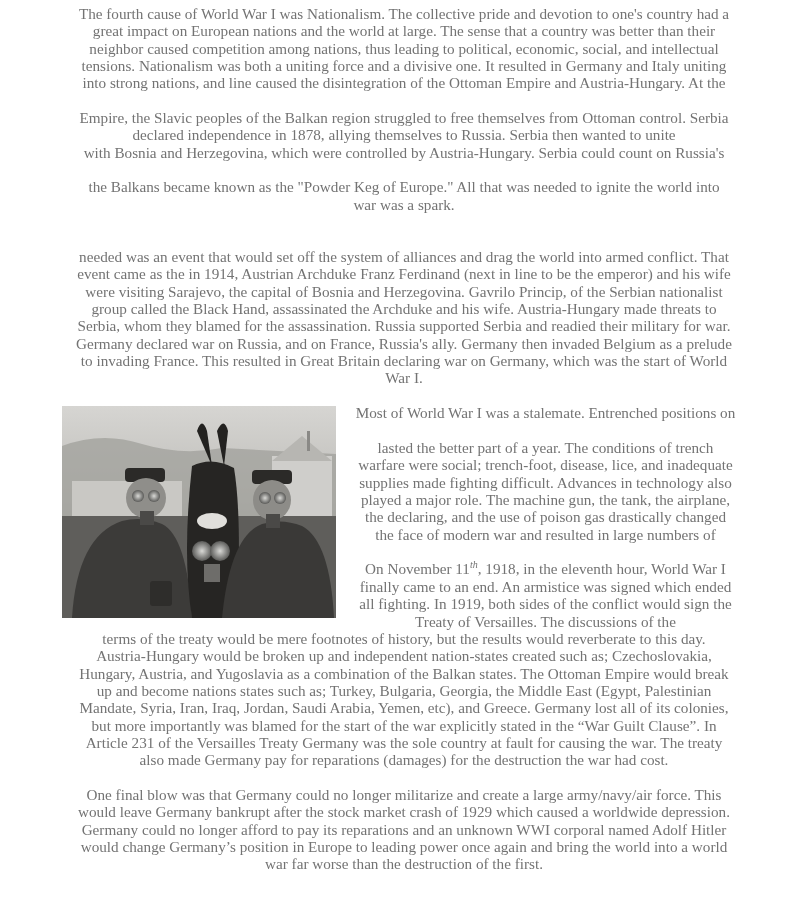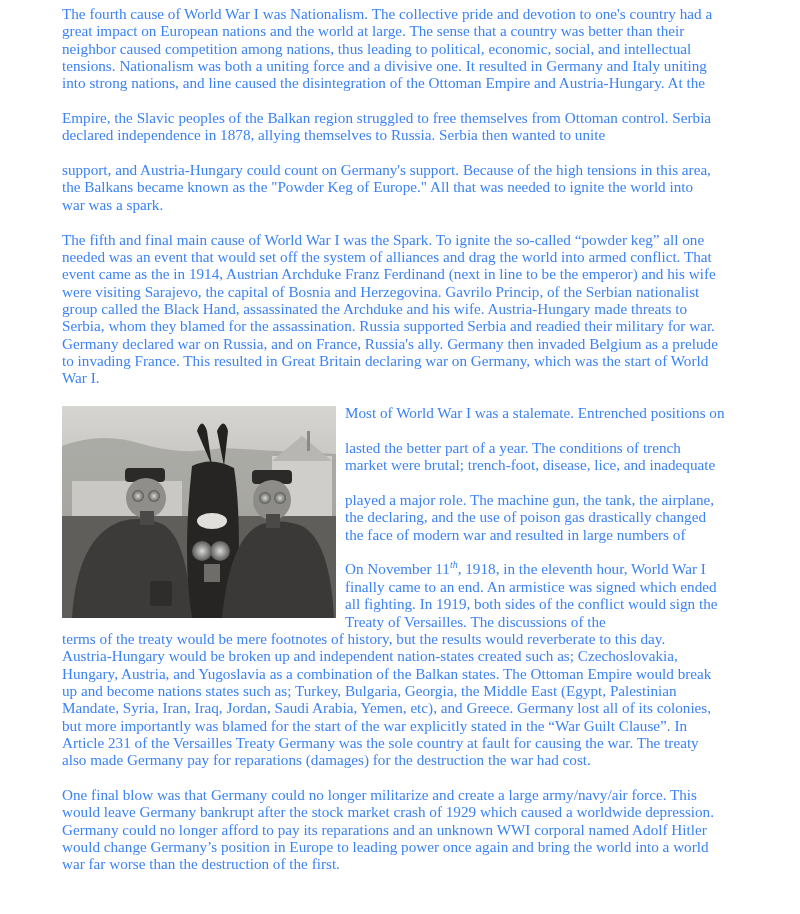--- a/index.html
+++ b/index.html
@@ -14,21 +14,22 @@
     position: relative;
   }
   .page {
     position: absolute;
     left: 62px;
     top: 5px;
     width: 684px;
     font-family: "Liberation Serif", "DejaVu Serif", serif;
     font-size: 15.2px;
     line-height: 17.35px;
-    color: #3b82f6;
+    color: #737373;
+    text-align: center;
   }
   .para {
     margin: 0 0 17.5px 0;
     padding: 0;
   }
   .photo-wrap {
     float: left;
     width: 274px;
     height: 212px;
     margin: 2px 9px 0 0;
@@ -56,28 +57,28 @@
 
   <p class="para">
     <span>The fourth cause of World War I was Nationalism.  The collective pride and devotion to one's country had a</span><br>
     <span>great impact on European nations and the world at large. The sense that a country was better than their</span><br>
     <span>neighbor caused competition among nations, thus leading to political, economic, social, and intellectual</span><br>
     <span>tensions. Nationalism was both a uniting force and a divisive one. It resulted in Germany and Italy uniting</span><br>
     <span>into strong nations, and line caused the disintegration of the Ottoman Empire and Austria-Hungary. At the</span><br>
     <br>
     <span>Empire, the Slavic peoples of the Balkan region struggled to free themselves from Ottoman control. Serbia</span><br>
     <span>declared independence in 1878, allying themselves to Russia. Serbia then wanted to unite</span><br>
+    <span>with Bosnia and Herzegovina, which were controlled by Austria-Hungary. Serbia could count on Russia's</span><br>
     <br>
-    <span>support, and Austria-Hungary could count on Germany's support. Because of the high tensions in this area,</span><br>
     <span>the Balkans became known as the "Powder Keg of Europe." All that was needed to ignite the world into</span><br>
     <span>war was a spark.</span>
   </p>
 
   <p class="para">
-    <span>The fifth and final main cause of World War I was the Spark. To ignite the so-called “powder keg” all one</span><br>
+    <br>
     <span>needed was an event that would set off the system of alliances and drag the world into armed conflict. That</span><br>
     <span>event came as the in 1914, Austrian Archduke Franz Ferdinand (next in line to be the emperor) and his wife</span><br>
     <span>were visiting Sarajevo, the capital of Bosnia and Herzegovina. Gavrilo Princip, of the Serbian nationalist</span><br>
     <span>group called the Black Hand, assassinated the Archduke and his wife. Austria-Hungary made threats to</span><br>
     <span>Serbia, whom they blamed for the assassination. Russia supported Serbia and readied their military for war.</span><br>
     <span>Germany declared war on Russia, and on France, Russia's ally. Germany then invaded Belgium as a prelude</span><br>
     <span>to invading France. This resulted in Great Britain declaring war on Germany, which was the start of World</span><br>
     <span>War I.</span>
   </p>
 
@@ -127,22 +128,22 @@
       <circle cx="203" cy="92" r="6" fill="url(#lens)"></circle>
       <circle cx="218" cy="92" r="6" fill="url(#lens)"></circle>
       <rect x="204" y="108" width="14" height="14" fill="#4a4947"></rect>
     </svg>
   </div>
 
   <p class="para">
     <span>Most of World War I was a stalemate. Entrenched positions on</span><br>
     <br>
     <span>lasted the better part of a year. The conditions of trench</span><br>
-    <span>market were brutal; trench-foot, disease, lice, and inadequate</span><br>
-    <br>
+    <span>warfare were social; trench-foot, disease, lice, and inadequate</span><br>
+    <span>supplies made fighting difficult. Advances in technology also</span><br>
     <span>played a major role. The machine gun, the tank, the airplane,</span><br>
     <span>the declaring, and the use of poison gas drastically changed</span><br>
     <span>the face of modern war and resulted in large numbers of</span><br>
   </p>
 
   <p class="para">
     <span>On November 11</span><sup>th</sup><span>, 1918, in the eleventh hour, World War I</span><br>
     <span>finally came to an end. An armistice was signed which ended</span><br>
     <span>all fighting. In 1919, both sides of the conflict would sign the Treaty of Versailles. The discussions of the</span><br>
     <span>terms of the treaty would be mere footnotes of history, but the results would reverberate to this day.</span><br>

